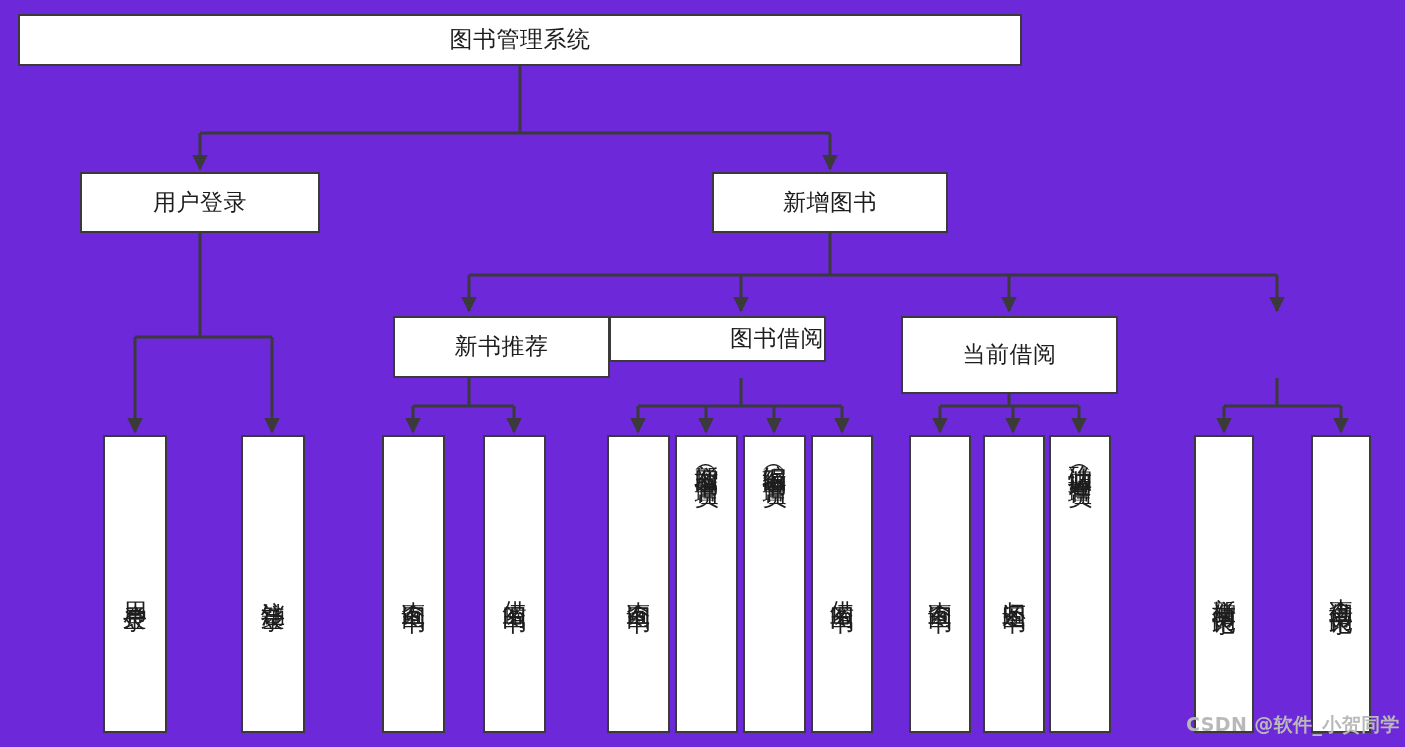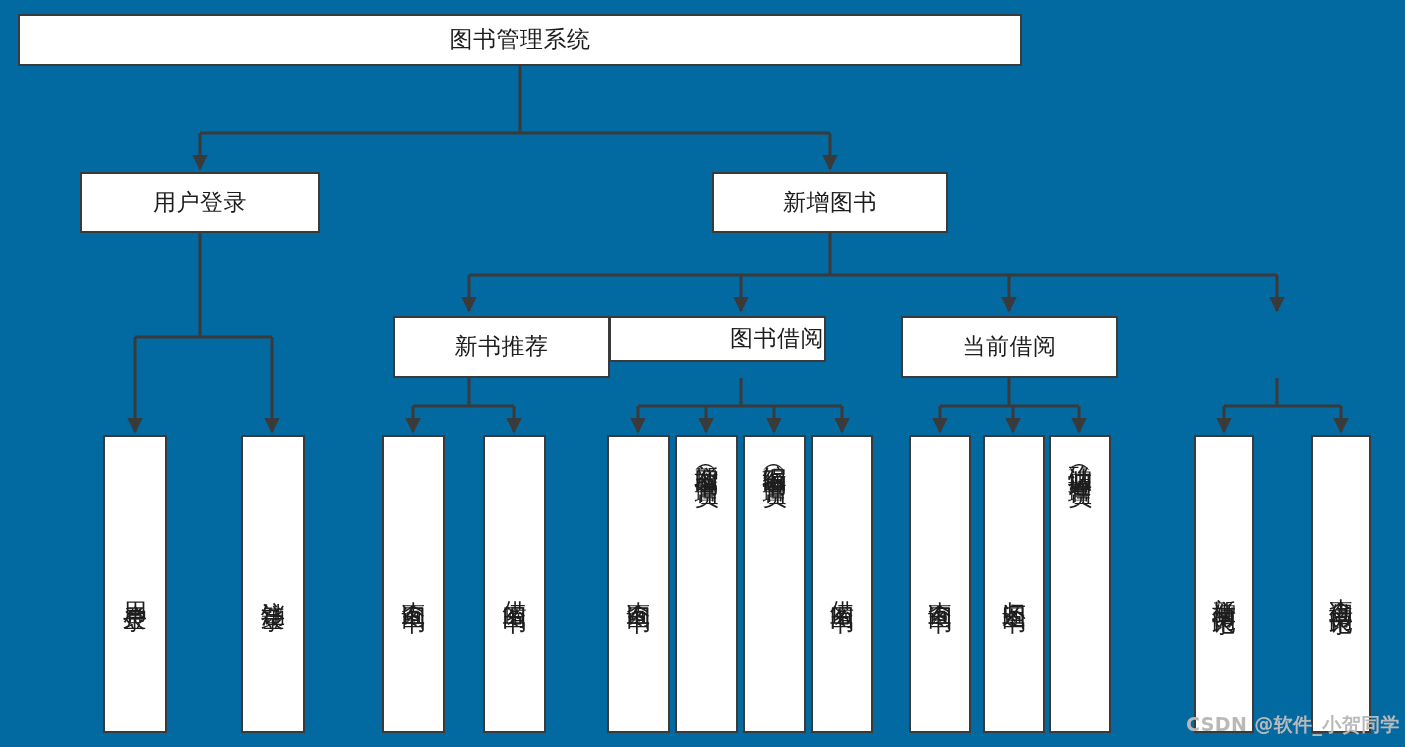--- a/index.html
+++ b/index.html
@@ -7,21 +7,21 @@
     padding: 0;
     background: #ffffff;
   }
   body {
     font-family: "DejaVu Sans", "Liberation Sans", sans-serif;
   }
   #diagram-root {
     position: relative;
     width: 1405px;
     height: 747px;
-    background: #0369a1;
+    background: #6d28d9;
     overflow: hidden;
   }
   #edges-layer {
     position: absolute;
     left: 0;
     top: 0;
     width: 1405px;
     height: 747px;
   }
   .node {
@@ -136,21 +136,21 @@
   <div class="node" style="left:712px; top:172px; width:236px; height:61px;">
     <span class="node-label">新增图书</span>
   </div>
 
   <div class="node" style="left:361px; top:316px; width:217px; height:62px;margin-left:32px;">
     <span class="node-label">新书推荐</span>
   </div>
   <div class="node" style="left:609px; top:316px; width:217px; height:46px;justify-content:flex-end;">
     <span class="node-label">图书借阅</span>
   </div>
-  <div class="node" style="left:901px; top:316px; width:217px; height:62px;">
+  <div class="node" style="left:901px; top:316px; width:217px; height:78px;">
     <span class="node-label">当前借阅</span>
   </div>
 
   <div class="node vertical center-text" style="left:103px; top:435px; width:64px; height:298px;">
     <span class="node-label">用户登录</span>
   </div>
   <div class="node vertical center-text" style="left:241px; top:435px; width:64px; height:298px;">
     <span class="node-label">注销登录</span>
   </div>
 

